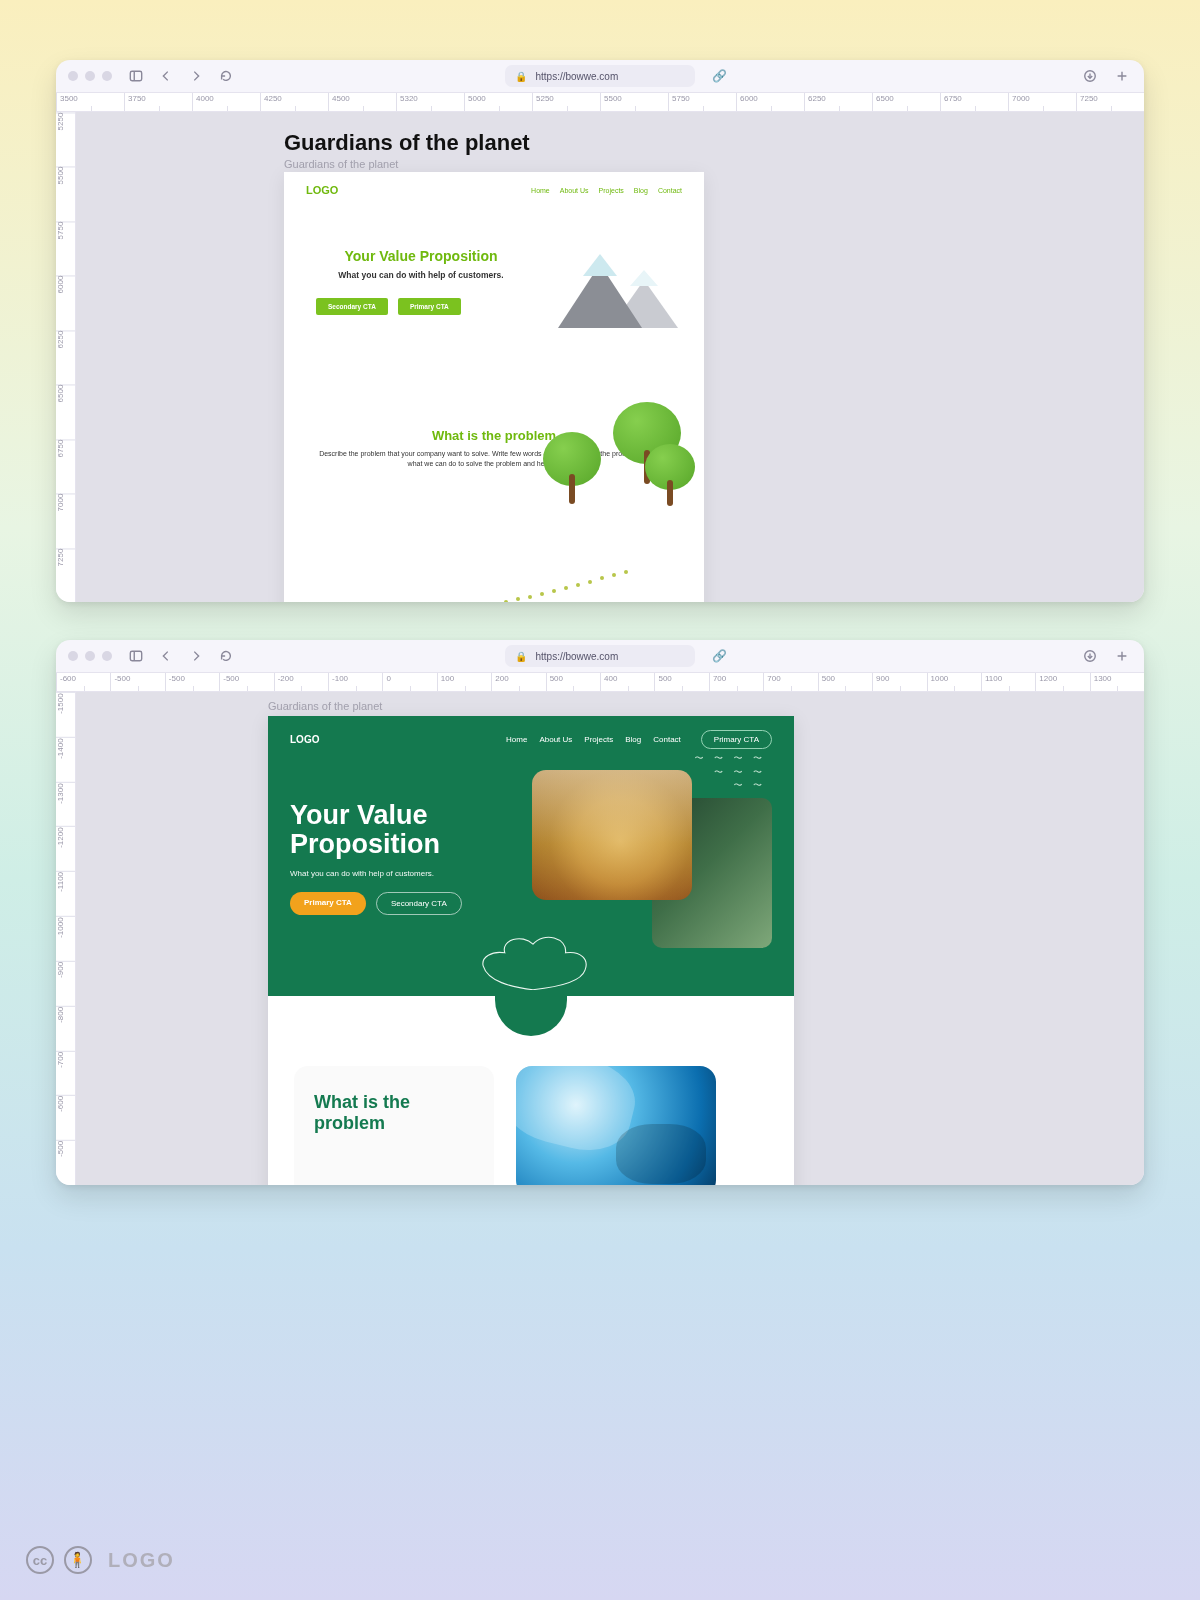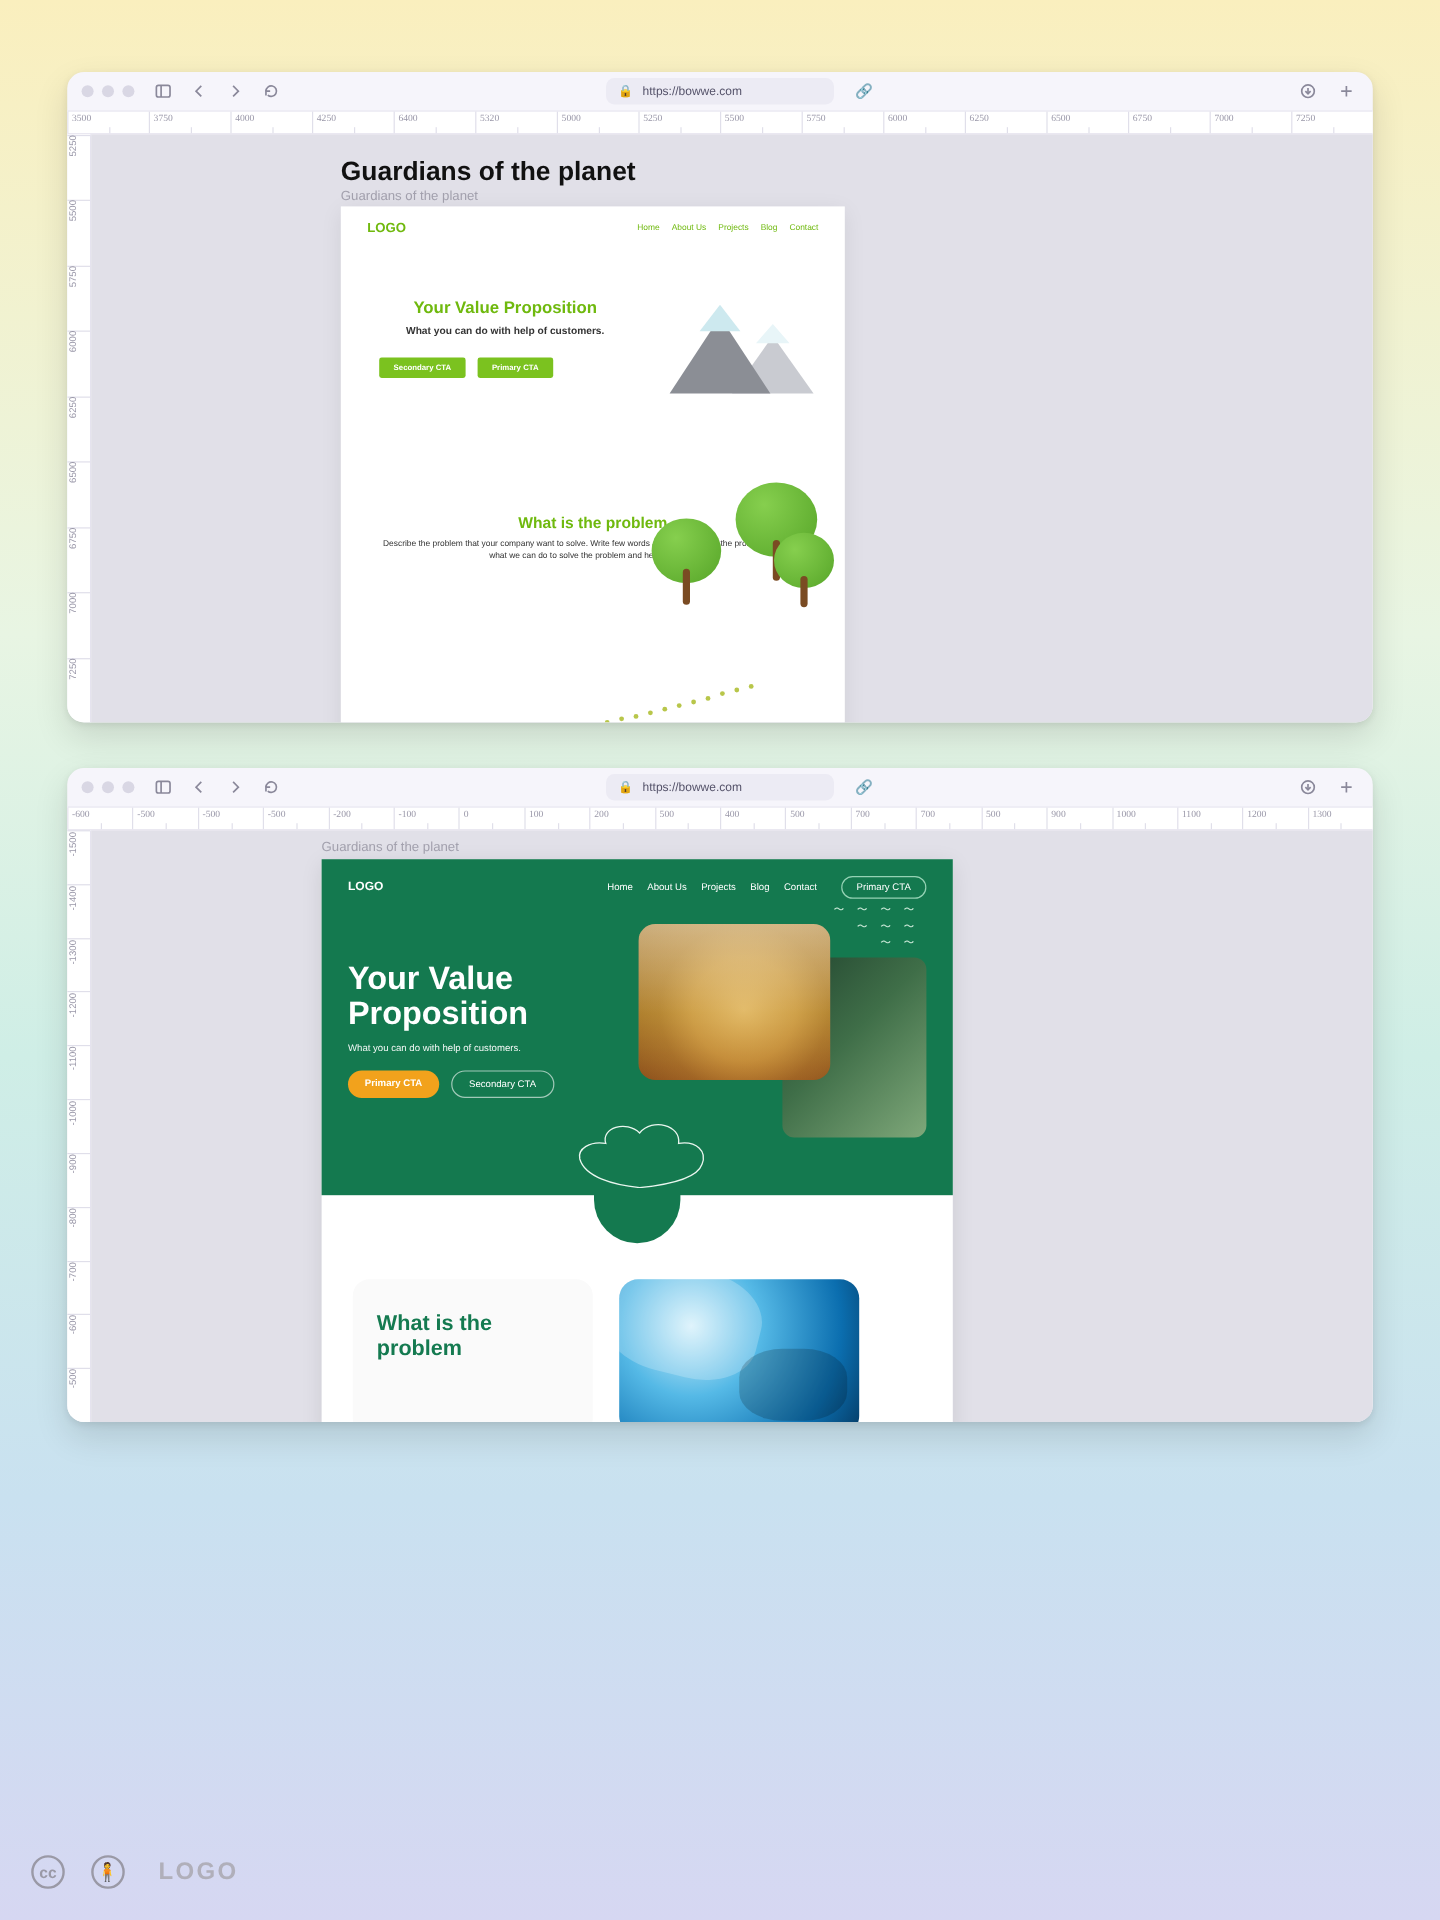--- a/index.html
+++ b/index.html
@@ -26,21 +26,21 @@
   .tb-group { display: flex; gap: 10px; margin-left: 14px; align-items: center; }
   .addr {
     position: absolute; left: 50%; transform: translateX(-50%);
     background: #ecebf4; border-radius: 7px; height: 22px; min-width: 190px;
     display: flex; align-items: center; gap: 8px; padding: 0 10px; font-size: 10px; color: #55536a;
   }
   .addr-link { position: absolute; right: calc(50% - 130px); }
   .tb-right { position: absolute; right: 12px; display: flex; gap: 12px; align-items: center; }
 
   .ruler-h { height: 20px; background: #fff; border-top: 1px solid #e5e3ee; border-bottom: 1px solid #e5e3ee; display: flex; font-size: 8px; color: #9a98a9; }
-  .ruler-h div { flex: 1; position: relative; border-left: 1px solid #e0dfea; padding-left: 3px; line-height: 11px; font-family: Liberation Serif, serif; }
+  .ruler-h div { flex: 1; position: relative; border-left: 1px solid #e0dfea; padding-left: 3px; line-height: 11px; }
   .ruler-h div::after { content: ""; position: absolute; left: 50%; bottom: 0; width: 1px; height: 5px; background: #e0dfea; }
 
   .workbody { display: flex; height: calc(100% - 52px); }
   .ruler-v { width: 20px; background: #fff; border-right: 1px solid #e5e3ee; font-size: 8px; color: #9a98a9; display: flex; flex-direction: column; }
   .ruler-v div { flex: 1; writing-mode: vertical-rl; transform: rotate(180deg); border-bottom: 1px solid #e0dfea; padding: 3px 0 0; text-align: right; position: relative; }
   .canvas { flex: 1; background: #e1e0e8; position: relative; overflow: hidden; }
 
   
   .c1-title { position: absolute; top: 18px; left: 208px; font-weight: 800; font-size: 22px; color: #111; }
   .c1-sub   { position: absolute; top: 46px; left: 208px; font-size: 11px; color: #a3a1ae; }
@@ -96,21 +96,21 @@
 
   .p2-sec2 { display: flex; gap: 22px; padding: 70px 26px 0; }
   .p2-card { background: #fafafa; border-radius: 14px; padding: 26px 20px; width: 200px; }
   .p2-h2 { color: #147a50; font-size: 18px; font-weight: 800; line-height: 1.15; }
   .p2-ocean { width: 200px; height: 130px; border-radius: 16px;
     background: radial-gradient(circle at 30% 30%, #d7f1fb 0%, #55b9e6 35%, #0b6eaf 75%, #053a63 100%); position: relative; overflow: hidden; }
   .p2-ocean::before, .p2-ocean::after { content: ""; position: absolute; background: rgba(255,255,255,.22); border-radius: 40%; }
   .p2-ocean::before { width: 130px; height: 90px; left: -12px; top: -10px; transform: rotate(14deg); }
   .p2-ocean::after  { width: 90px; height: 60px; right: 10px; bottom: 12px; background: rgba(0,0,0,.18); }
 
-  .cc { position: absolute; left: 26px; bottom: 26px; display: flex; align-items: center; gap: 22px; color: #9a99a6; }
+  .cc { position: absolute; left: 26px; bottom: 26px; display: flex; align-items: center; gap: 10px; color: #9a99a6; }
   .cc-ico { width: 28px; height: 28px; border: 2px solid #9a99a6; border-radius: 50%; display: flex; align-items: center; justify-content: center; font-size: 13px; font-weight: 700; }
   .bowwe { font-size: 20px; font-weight: 800; letter-spacing: 2px; margin-left: 6px; color: #b0afba; }
 </style>
 </head>
 <body>
 
 <div class="browser" id="bw1">
   <div class="titlebar">
     <div class="traffic">
         <span></span>
@@ -160,21 +160,21 @@
             <line x1="3" y1="8" x2="13" y2="8"></line>
           </svg>
         </div>
     </div>
   </div>
   <div class="ruler-h" id="rh1">
       <div>3500</div>
       <div>3750</div>
       <div>4000</div>
       <div>4250</div>
-      <div>6400</div>
+      <div>4500</div>
       <div>5320</div>
       <div>5000</div>
       <div>5250</div>
       <div>5500</div>
       <div>5750</div>
       <div>6000</div>
       <div>6250</div>
       <div>6500</div>
       <div>6750</div>
       <div>7000</div>

